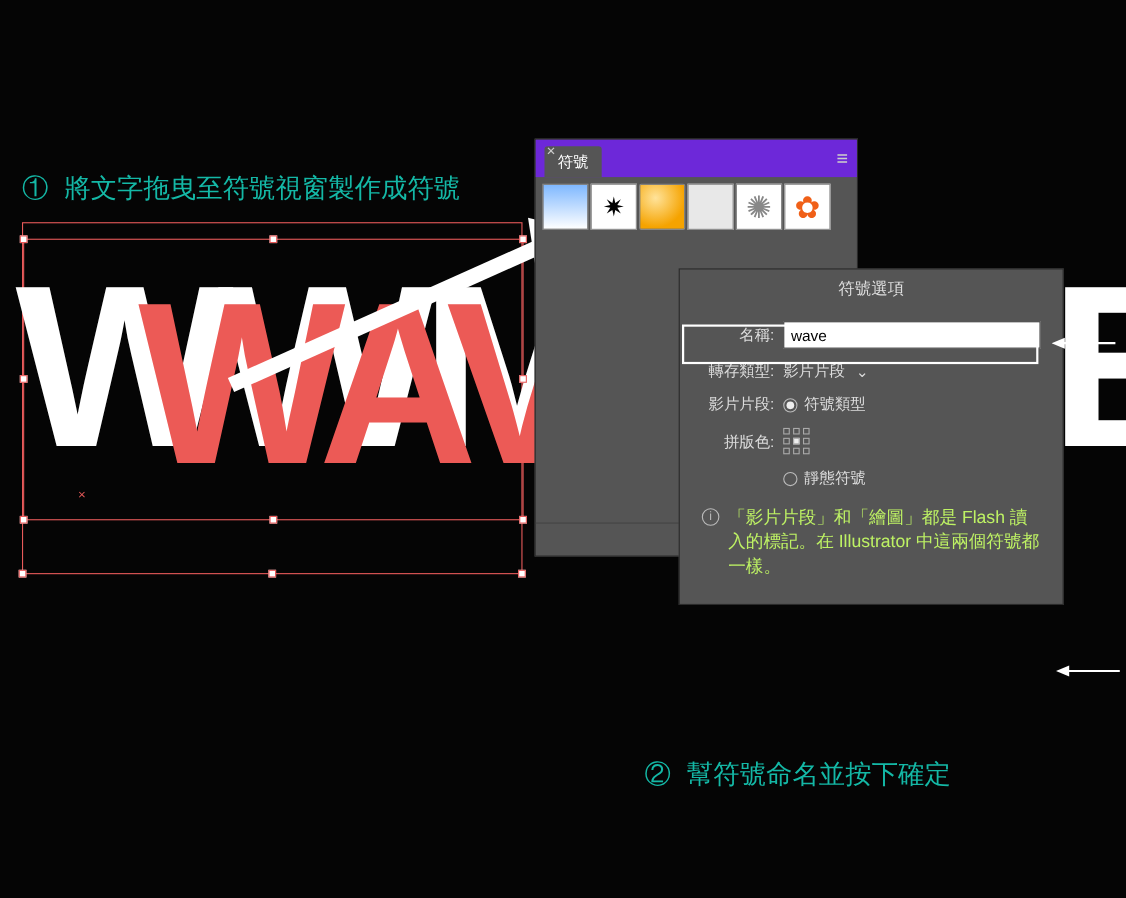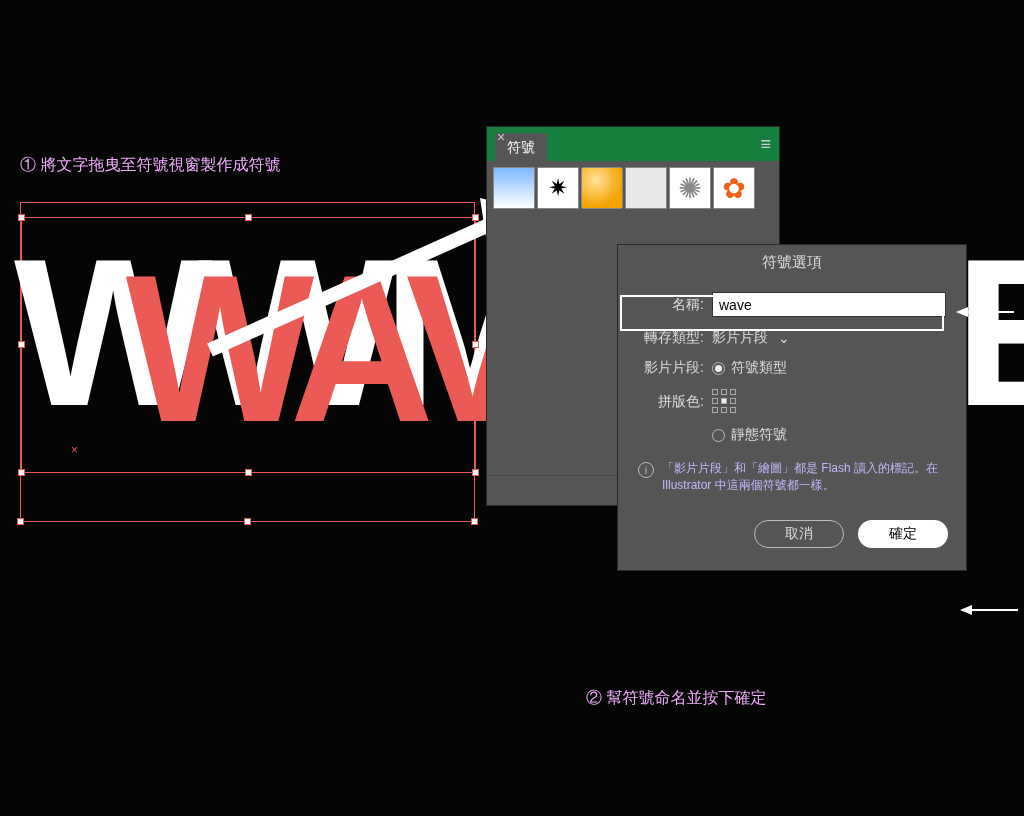--- a/index.html
+++ b/index.html
@@ -1,18 +1,18 @@
 <!DOCTYPE html>
 <html><head>
 <meta charset="utf-8">
 <style>
 * { margin: 0; padding: 0; box-sizing: border-box; }
 body { width: 1024px; height: 816px; background: #050505; font-family: "Helvetica Neue", Arial, sans-serif; position: relative; overflow: hidden; }
 
-.annotation { position: absolute; color: #f0abfc; font-size: 16px; }
+.annotation { position: absolute; color: #14b8a6; font-size: 24px; font-family: Liberation Mono, monospace; }
 .annotation-1 { left: 20px; top: 155px; }
 .annotation-2 { left: 586px; top: 688px; }
 
 
 .selection-box { position: absolute; left: 20px; top: 202px; width: 455px; height: 320px; border: 1px solid #e85a5a; }
 .sel-inner { position: absolute; left: 0; top: 14px; width: 455px; height: 256px; border: 1px solid #e85a5a; }
 .handle { position: absolute; width: 7px; height: 7px; background: #fff; border: 1px solid #e85a5a; }
 .h-tl { left: -4px; top: -4px; }
 .h-tm { left: 50%; margin-left: -4px; top: -4px; }
 .h-tr { right: -4px; top: -4px; }
@@ -24,21 +24,21 @@
 .cross { position: absolute; width: 8px; height: 8px; color: #e85a5a; font-size: 12px; left: 50px; bottom: 70px; }
 .wave-text { position: absolute; left: 0; top: 20px; font-size: 210px; font-weight: 900; letter-spacing: -14px; line-height: 0.9; white-space: nowrap; font-family: Arial Black, Arial, sans-serif; }
 .wave-back { color: #fff; left: -8px; }
 .wave-front { color: #ec5a56; left: 90px; top: 36px; transform: scaleX(0.95); }
 
 
 .arrow { position: absolute; left: 200px; top: 190px; }
 
 
 .symbols-panel { position: absolute; left: 486px; top: 126px; width: 294px; height: 380px; background: #555; border: 1px solid #2a2a2a; display: flex; flex-direction: column; }
-.panel-header { display: flex; align-items: center; justify-content: space-between; height: 34px; padding: 0 8px; background: #15803d; }
+.panel-header { display: flex; align-items: center; justify-content: space-between; height: 34px; padding: 0 8px; background: #6d28d9; }
 .panel-close { width: 20px; height: 20px; color: #ccc; font-size: 14px; text-align: center; cursor: pointer; position: absolute; left: 4px; top: 2px; }
 .panel-tab { background: #555; color: #fff; font-size: 14px; padding: 6px 12px 4px; border-radius: 3px 3px 0 0; margin-top: 6px; }
 .panel-menu { color: #ccc; font-size: 18px; cursor: pointer; }
 .symbols-grid { display: flex; gap: 2px; padding: 6px; }
 .symbol-item { width: 42px; height: 42px; background: #fff; border: 1px solid #888; display: flex; align-items: center; justify-content: center; font-size: 28px; }
 .panel-footer { margin-top: auto; height: 30px; display: flex; justify-content: flex-end; align-items: center; padding: 0 8px; color: #aaa; font-size: 14px; gap: 8px; border-top: 1px solid #444; }
 
 
 .dialog { position: absolute; left: 598px; top: 244px; width: 350px; background: #555; border: 1px solid #2a2a2a; padding-bottom: 18px; margin-left: 19px; }
 .dialog-title { text-align: center; color: #ddd; font-size: 15px; padding: 8px 0 14px; }
@@ -48,21 +48,21 @@
 .name-highlight { position: absolute; left: 620px; top: 295px; width: 324px; height: 36px; border: 2px solid #fff; pointer-events: none; }
 .dropdown { display: inline-flex; align-items: center; gap: 10px; color: #ddd; }
 .radio { width: 13px; height: 13px; border-radius: 50%; border: 1.5px solid #bbb; display: inline-flex; align-items: center; justify-content: center; margin-right: 6px; }
 .radio.checked::after { content: ""; width: 7px; height: 7px; background: #eee; border-radius: 50%; }
 .checkbox { width: 13px; height: 13px; border: 1.5px solid #bbb; display: inline-block; margin-right: 6px; }
 .registration { display: inline-grid; grid-template-columns: repeat(3, 7px); grid-template-rows: repeat(3, 7px); gap: 2px; }
 .reg-dot { width: 6px; height: 6px; border: 1px solid #aaa; }
 .reg-dot.center { background: #eee; }
 .info-row { padding: 10px 20px 4px 20px; display: flex; gap: 8px; }
 .info-icon { width: 16px; height: 16px; border: 1.5px solid #bbb; border-radius: 50%; display: inline-flex; align-items: center; justify-content: center; font-size: 11px; color: #bbb; flex-shrink: 0; margin-top: 2px;}
-.info-text { color: #c4b5fd; font-size: 12px; line-height: 1.4; }
+.info-text { color: #bef264; font-size: 16px; line-height: 1.4; }
 .dialog-buttons { display: flex; justify-content: flex-end; gap: 14px; padding: 22px 18px 4px; }
 .btn { width: 90px; height: 28px; border-radius: 14px; font-size: 14px; display: flex; align-items: center; justify-content: center; cursor: pointer; }
 .btn-cancel { background: transparent; border: 1.5px solid #bbb; color: #ddd; }
 .btn-ok { background: #fff; border: none; color: #000; }
 
 .pointer-arrow { position: absolute; color: #fff; }
 .pt-name { left: 956px; top: 302px; }
 .pt-ok { left: 960px; top: 600px; }
 </style>
 </head>
@@ -157,24 +157,20 @@
     <span class="radio"></span>
     <span>靜態符號</span>
   </div>
 
 
   <div class="info-row">
     <span class="info-icon">i</span>
     <span class="info-text">「影片片段」和「繪圖」都是 Flash 讀入的標記。在 Illustrator 中這兩個符號都一樣。</span>
   </div>
 
-  <div class="dialog-buttons">
-    <div class="btn btn-cancel">取消</div>
-    <div class="btn btn-ok">確定</div>
-  </div>
 </div>
 
 <div class="name-highlight"></div>
 
 <svg class="pointer-arrow pt-name" width="60" height="20">
   <line x1="58" y1="10" x2="8" y2="10" stroke="#fff" stroke-width="2"></line>
   <polygon points="0,10 12,5 12,15" fill="#fff"></polygon>
 </svg>
 <svg class="pointer-arrow pt-ok" width="60" height="20">
   <line x1="58" y1="10" x2="8" y2="10" stroke="#fff" stroke-width="2"></line>

